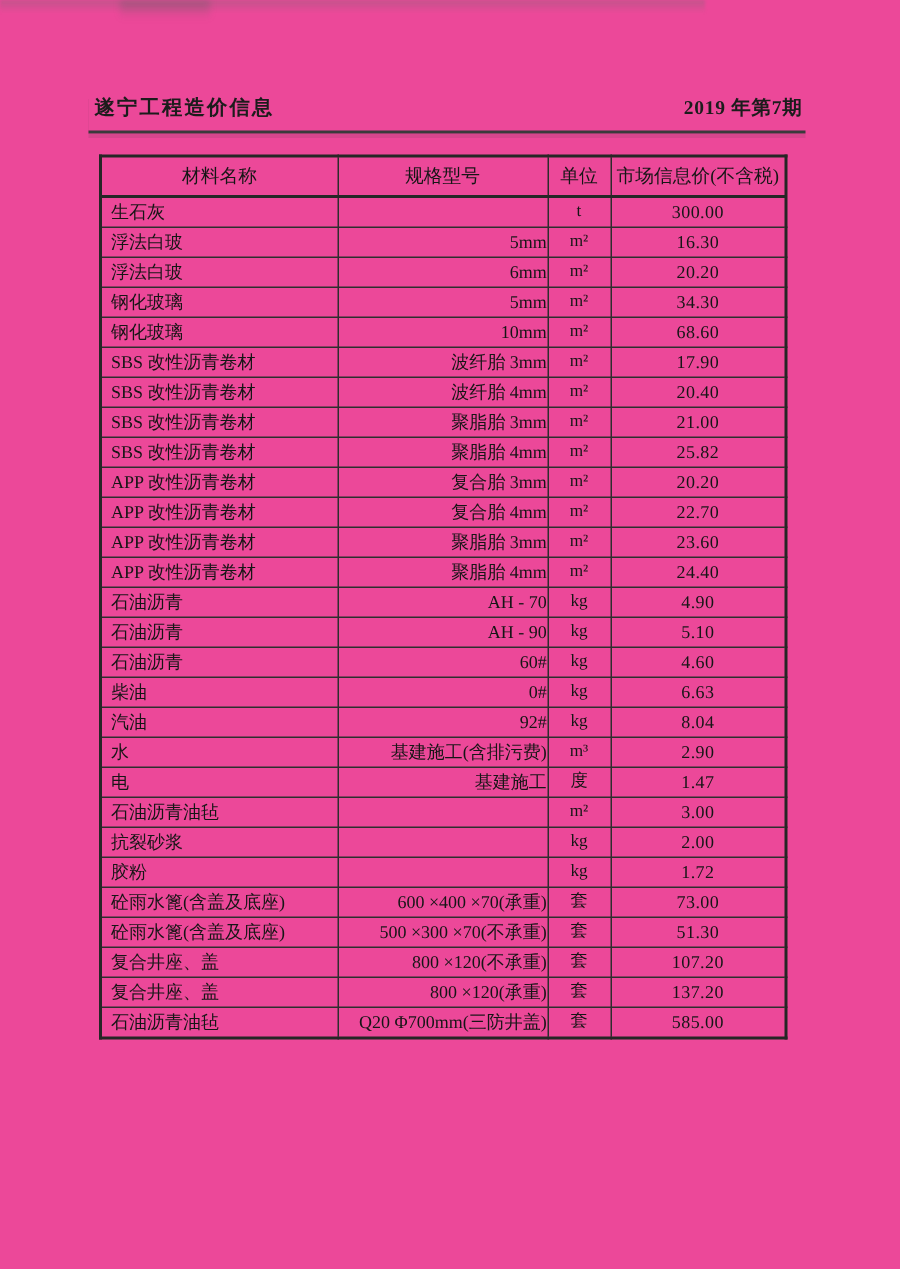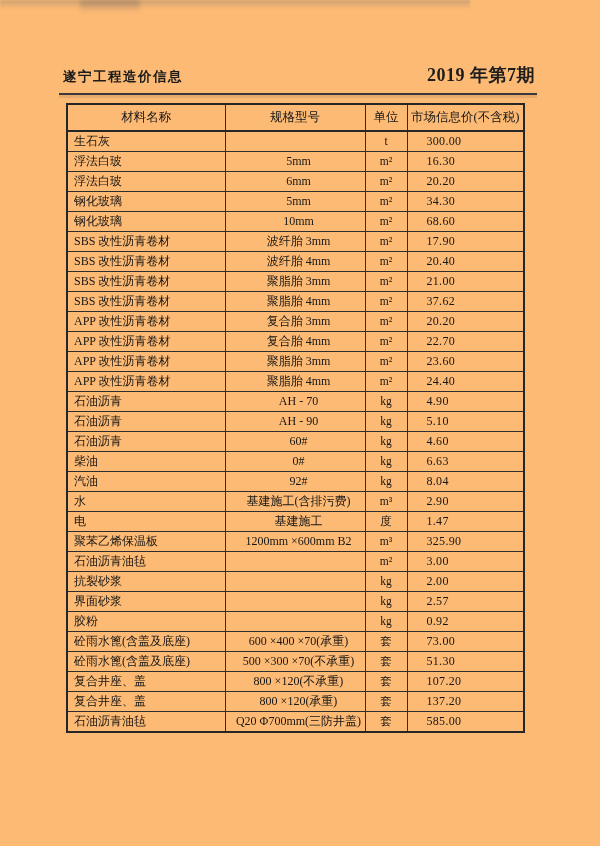--- a/index.html
+++ b/index.html
@@ -2,21 +2,21 @@
 <html><head>
 <meta charset="utf-8">
 <style>
   html, body { margin: 0; padding: 0; }
   body { background: #ffffff; }
 
   .page {
     position: relative;
     width: 600px;
     height: 846px;
-    background: #fdba74;
+    background: #ec4899;
     font-family: "Liberation Serif", "DejaVu Serif", serif;
     color: #1c1c1c;
     overflow: hidden;
   }
 
   
   .scan-smudge {
     position: absolute;
     top: 0; left: 0;
     width: 470px; height: 9px;
@@ -44,21 +44,21 @@
     padding-bottom: 6px;
   }
   .header .h-left {
     font-weight: bold;
     font-size: 13.5px;
     letter-spacing: 1.5px;
     padding-left: 4px;
   }
   .header .h-right {
     font-weight: bold;
-    font-size: 18px;
+    font-size: 13px;
     letter-spacing: 0.5px;
     padding-right: 2px;
   }
 
   table.price-table {
     position: absolute;
     left: 66px;
     top: 103px;
     width: 388px;
     border-collapse: collapse;
@@ -80,23 +80,23 @@
   }
   .price-table td {
     height: 19px;
     border: 1px solid #2e2e2e;
     padding: 0;
     overflow: hidden;
     white-space: nowrap;
     line-height: 19px;
   }
   .price-table td.c0 { text-align: left; padding-left: 6px; }
-  .price-table td.c1 { text-align: center; padding-left: 7px; }
+  .price-table td.c1 { text-align: right; padding-left: 7px; }
   .price-table td.c2 { text-align: center; font-size: 11.5px; }
-  .price-table td.c3 { text-align: left; letter-spacing: 0.3px; padding-left: 19px; }
+  .price-table td.c3 { text-align: center; letter-spacing: 0.3px; }
 
   .footer {
     position: absolute;
     left: 62px;
     top: 767px;
     font-size: 12px;
     color: #2b2b2b;
     word-spacing: 3px;
     letter-spacing: 0.3px;
   }
@@ -175,21 +175,21 @@
         <tr>
           <td class="c0">SBS 改性沥青卷材</td>
           <td class="c1">聚脂胎 3mm</td>
           <td class="c2">m²</td>
           <td class="c3">21.00</td>
         </tr>
         <tr>
           <td class="c0">SBS 改性沥青卷材</td>
           <td class="c1">聚脂胎 4mm</td>
           <td class="c2">m²</td>
-          <td class="c3">37.62</td>
+          <td class="c3">25.82</td>
         </tr>
         <tr>
           <td class="c0">APP 改性沥青卷材</td>
           <td class="c1">复合胎 3mm</td>
           <td class="c2">m²</td>
           <td class="c3">20.20</td>
         </tr>
         <tr>
           <td class="c0">APP 改性沥青卷材</td>
           <td class="c1">复合胎 4mm</td>
@@ -244,48 +244,36 @@
           <td class="c2">m³</td>
           <td class="c3">2.90</td>
         </tr>
         <tr>
           <td class="c0">电</td>
           <td class="c1">基建施工</td>
           <td class="c2">度</td>
           <td class="c3">1.47</td>
         </tr>
         <tr>
-          <td class="c0">聚苯乙烯保温板</td>
-          <td class="c1">1200mm ×600mm B2</td>
-          <td class="c2">m³</td>
-          <td class="c3">325.90</td>
-        </tr>
-        <tr>
           <td class="c0">石油沥青油毡</td>
           <td class="c1"></td>
           <td class="c2">m²</td>
           <td class="c3">3.00</td>
         </tr>
         <tr>
           <td class="c0">抗裂砂浆</td>
           <td class="c1"></td>
           <td class="c2">kg</td>
           <td class="c3">2.00</td>
         </tr>
         <tr>
-          <td class="c0">界面砂浆</td>
-          <td class="c1"></td>
-          <td class="c2">kg</td>
-          <td class="c3">2.57</td>
-        </tr>
-        <tr>
           <td class="c0">胶粉</td>
           <td class="c1"></td>
           <td class="c2">kg</td>
-          <td class="c3">0.92</td>
+          <td class="c3">1.72</td>
         </tr>
         <tr>
           <td class="c0">砼雨水篦(含盖及底座)</td>
           <td class="c1">600 ×400 ×70(承重)</td>
           <td class="c2">套</td>
           <td class="c3">73.00</td>
         </tr>
         <tr>
           <td class="c0">砼雨水篦(含盖及底座)</td>
           <td class="c1">500 ×300 ×70(不承重)</td>

